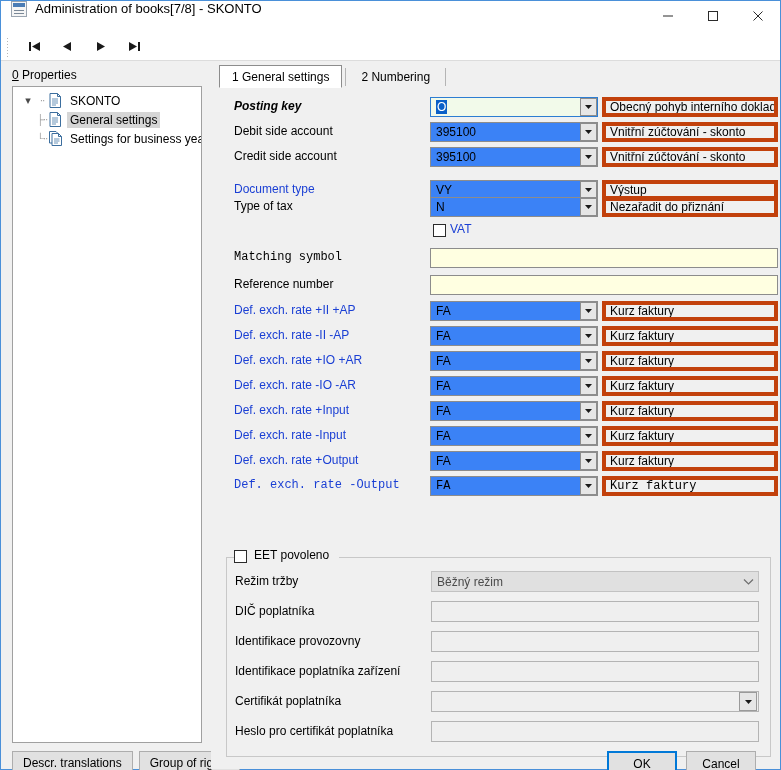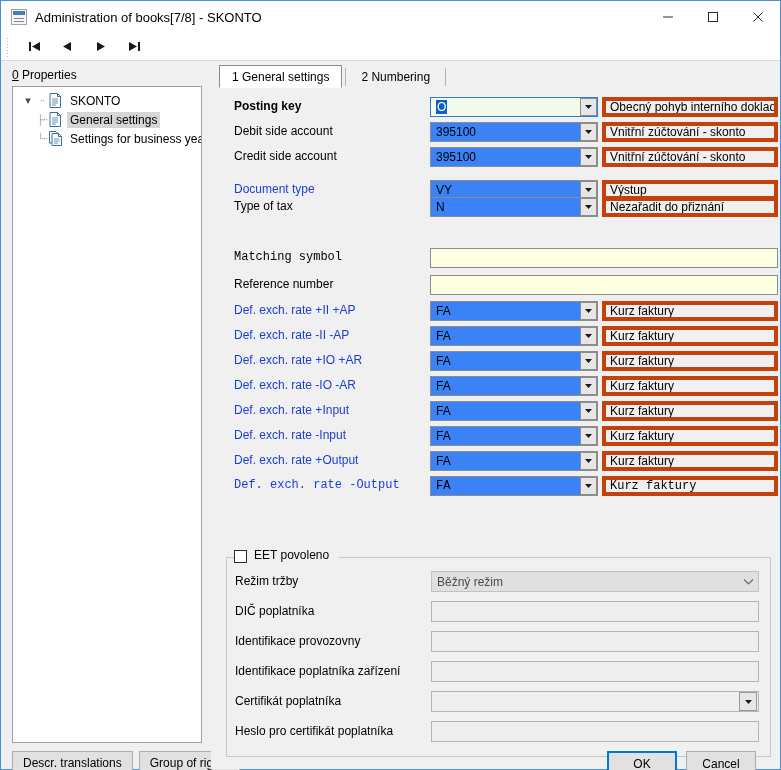--- a/index.html
+++ b/index.html
@@ -19,21 +19,21 @@
     width: 781px; height: 770px;
     border: 1px solid #4a90d9;
     background: #f0f0f0;
   }
 
   
   #titlebar {
     position: absolute; left: 0; top: 0;
     width: 779px; height: 32px;
     background: #ffffff;
-    display: flex; align-items: center;
+    display: flex; align-items: flex-start;
   }
   #app-icon {
     width: 16px; height: 16px;
     margin-left: 10px; margin-right: 8px;
     background: #f5f5f5;
     border: 1px solid #9aa4b0;
     position: relative;
     flex: none;
   }
   #app-icon:before {
@@ -177,21 +177,21 @@
   .row {
     position: absolute;
     height: 20px;
     left: 0; width: 569px;
   }
   .lbl {
     position: absolute; left: 23px; top: 2px;
     font-size: 12px; color: #000;
     white-space: nowrap;
   }
-  .lbl.bold { font-weight: bold; }
+  .lbl.bold { font-weight: bold; font-style: italic; }
   .lbl.link { color: #1a3fd4; }
 
   
   .combo {
     position: absolute;
     left: 219px; top: 0;
     width: 168px; height: 20px;
     background: #3b82f6;
     border: 1px solid #8c8c8c;
     display: flex; align-items: center;
@@ -505,20 +505,24 @@
           <div class="cval">N</div>
           <div class="cbtn">
             <svg width="7" height="4" viewBox="0 0 7 4">
                 <polygon points="0,0 7,0 3.5,4" fill="#1a1a1a"></polygon>
               </svg>
           </div>
         </div>
         <div class="desc">Nezařadit do přiznání</div>
       </div>
 
+      <div class="cbrow" style="top:134px;">
+        <div class="cbox"></div>
+        <div class="cbtext link">VAT</div>
+      </div>
 
       <div class="row" style="top:159px;font-family:Liberation Mono, monospace;">
         <div class="lbl">Matching symbol</div>
         <div class="winput"></div>
       </div>
 
       <div class="row" style="top:186px;">
         <div class="lbl">Reference number</div>
         <div class="winput"></div>
       </div>

